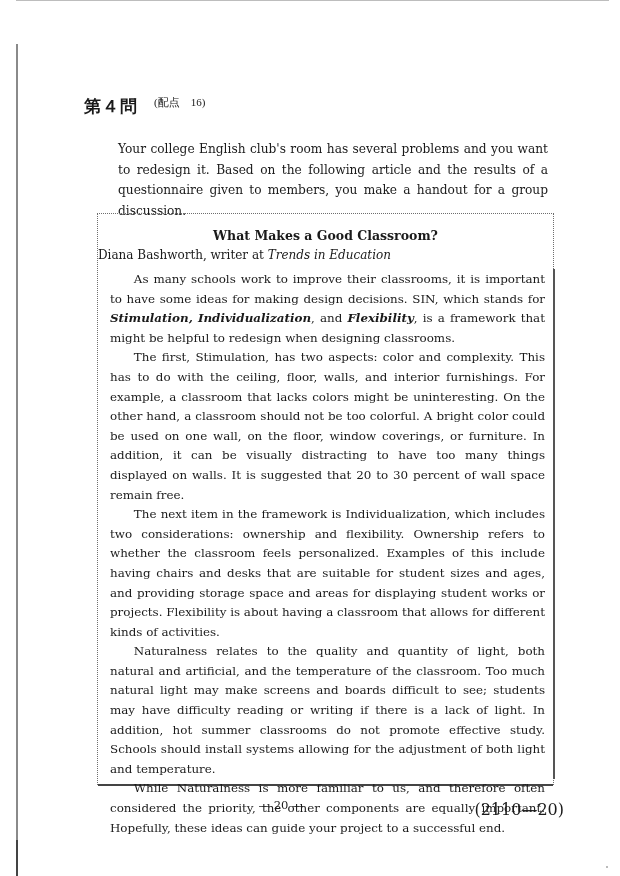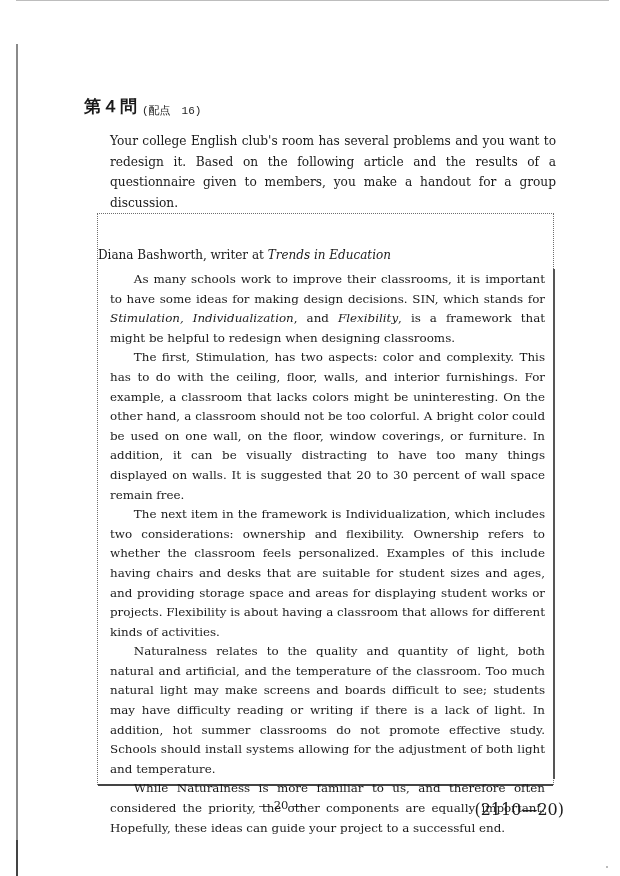--- a/index.html
+++ b/index.html
@@ -1,37 +1,37 @@
 <!DOCTYPE html>
 <html><head>
 <meta charset="utf-8">
 <style>
   html, body { margin: 0; padding: 0; background: #ffffff; }
   body { width: 620px; height: 876px; position: relative; overflow: hidden;
          font-family: "DejaVu Serif", "Liberation Serif", serif; color: #1a1a1a; }
   .top-rule { position: absolute; left: 16px; top: 0; width: 593px; height: 1px; background: #bdbdbd; }
   .left-margin { position: absolute; left: 16px; top: 44px; width: 2px; height: 832px; background: #8a8a8a; }
   .left-margin-dark { position: absolute; left: 16px; top: 840px; width: 2px; height: 36px; background: #444; }
-  .header { position: absolute; left: 84px; top: 95px; display: flex; align-items: flex-end; }
+  .header { position: absolute; left: 84px; top: 95px; display: flex; align-items: flex-start; }
   .q-title { font-family: "DejaVu Sans", "Liberation Sans", sans-serif; font-weight: bold; font-size: 17px; letter-spacing: 1px; }
-  .q-points { font-family: Liberation Mono, monospace; font-size: 11px; margin-left: 4px; }
+  .q-points { font-family: Liberation Serif, serif; font-size: 11px; margin-left: 16px; }
   .intro { position: absolute; left: 110px; top: 131px; width: 446px;
            font-size: 12.2px; line-height: 20.5px; text-align: justify; }
-  .intro p { margin: 0; }
+  .intro p { margin: 8px; }
   .article-box { position: absolute; left: 97px; top: 213px; width: 457px; height: 572px;
                  border: 1px dotted #6e6e6e; box-sizing: border-box; }
   .article-box .right-edge { position: absolute; right: -2px; top: 55px; width: 2px; height: 510px; background: #555; }
   .article-box .bottom-edge { position: absolute; left: 0; bottom: -2px; width: 100%; height: 2px; background: #444; }
   .art-title { position: absolute; left: 0; width: 100%; top: 14px; text-align: center; font-weight: bold; font-size: 12.5px; }
   .art-byline { position: absolute; left: 0; width: 100%; top: 34px; text-align: left; font-size: 12px; }
   .art-byline i { font-style: italic; }
   .art-body { position: absolute; left: 12px; top: 56px; width: 435px;
               font-size: 11.9px; line-height: 19.6px; text-align: justify; }
   .art-body p { margin: 0; text-indent: 2em; }
-  .art-body i { font-style: italic; font-weight: 400; }
+  .art-body i { font-style: italic; font-weight: 700; }
   .footer-page { position: absolute; left: 0; width: 516px; top: 798px; text-align: center; font-size: 11.5px; }
   .footer-page span { display: inline-block; margin-left: 46px; }
   .footer-code { position: absolute; right: 56px; top: 800px; font-size: 16px; }
   .corner-dot { position: absolute; right: 12px; top: 866px; width: 2px; height: 2px; background: #bbb; }
 </style>
 </head>
 <body>
 
 <div class="top-rule"></div>
 <div class="left-margin"></div>
@@ -42,20 +42,21 @@
   <span class="q-points">(配点　16)</span>
 </div>
 
 <div class="intro">
   <p>Your college English club's room has several problems and you want to redesign it.  Based on the following article and the results of a questionnaire given to members, you make a handout for a group discussion.</p>
 </div>
 
 <div class="article-box">
   <div class="right-edge"></div>
   <div class="bottom-edge"></div>
+  <div class="art-title">What Makes a Good Classroom?</div>
   <div class="art-byline">
     <span>Diana Bashworth, writer at </span><i>Trends in Education</i>
   </div>
   <div class="art-body" id="art-body">
       <p><span>As many schools work to improve their classrooms, it is important to have some ideas for making design decisions.  SIN, which stands for </span><i>Stimulation,</i><span> </span><i>Individualization</i><span>, and </span><i>Flexibility</i><span>, is a framework that might be helpful to redesign when designing classrooms.</span></p>
       <p><span>The first, Stimulation, has two aspects: color and complexity.  This has to do with the ceiling, floor, walls, and interior furnishings.  For example, a classroom that lacks colors might be uninteresting.  On the other hand, a classroom should not be too colorful.  A bright color could be used on one wall, on the floor, window coverings, or furniture.  In addition, it can be visually distracting to have too many things displayed on walls.  It is suggested that 20 to 30 percent of wall space remain free.</span></p>
       <p><span>The next item in the framework is Individualization, which includes two considerations: ownership and flexibility.  Ownership refers to whether the classroom feels personalized.  Examples of this include having chairs and desks that are suitable for student sizes and ages, and providing storage space and areas for displaying student works or projects.  Flexibility is about having a classroom that allows for different kinds of activities.</span></p>
       <p><span>Naturalness relates to the quality and quantity of light, both natural and artificial, and the temperature of the classroom.  Too much natural light may make screens and boards difficult to see; students may have difficulty reading or writing if there is a lack of light.  In addition, hot summer classrooms do not promote effective study.  Schools should install systems allowing for the adjustment of both light and temperature.</span></p>
       <p><span>While Naturalness is more familiar to us, and therefore often considered the priority, the other components are equally important.  Hopefully, these ideas can guide your project to a successful end.</span></p>
     </div>

